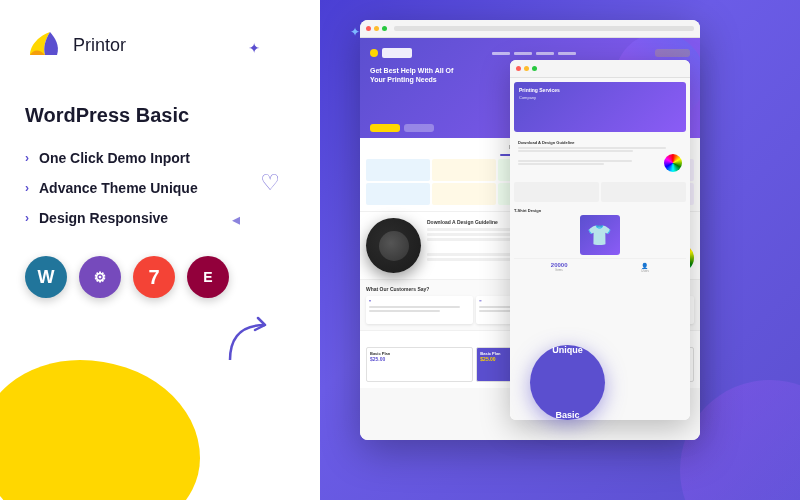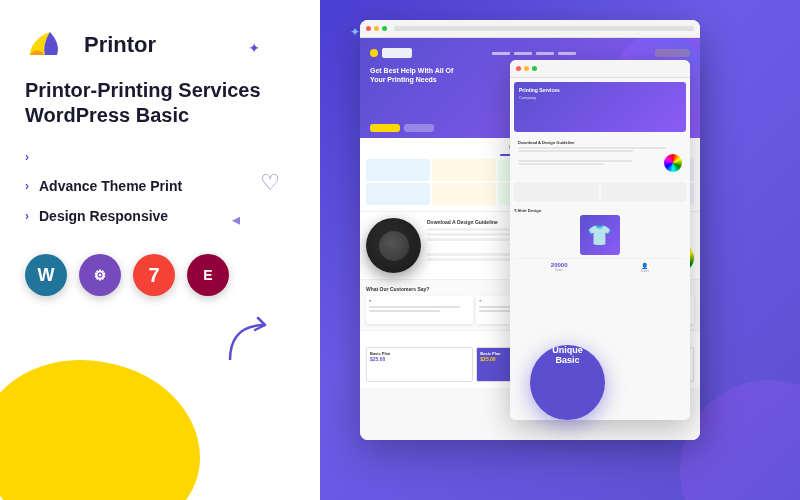--- a/index.html
+++ b/index.html
@@ -59,24 +59,23 @@
     }
 
     .logo-icon {
       width: 40px;
       height: 30px;
       margin-right: 8px;
       position: relative;
     }
 
     .logo-text {
-      font-size: 22px;
-      font-weight: 700;
+      font-size: 18px;
+      font-weight: 400;
       color: #1a1a2e;
-      margin-left: 11px;
     }
 
     
     .theme-title {
       font-size: 20px;
       font-weight: 800;
       color: #1a1a2e;
       line-height: 1.25;
       margin-bottom: 22px;
     }
@@ -455,21 +454,21 @@
       position: absolute;
       bottom: 80px;
       left: 210px;
       width: 75px;
       height: 75px;
       background: #5b4fcf;
       border-radius: 50%;
       display: flex;
       flex-direction: column;
       align-items: center;
-      justify-content: flex-start;
+      justify-content: space-between;
       color: #fff;
       font-size: 9px;
       font-weight: 700;
       text-align: center;
       z-index: 10;
       box-shadow: 0 5px 20px rgba(91,79,207,0.5);
     }
 
     .ss-back-hero {
       background: linear-gradient(135deg, #5b4fcf, #8b5cf6);
@@ -550,31 +549,32 @@
         <svg width="40" height="30" viewBox="0 0 40 30" fill="none" xmlns="http://www.w3.org/2000/svg">
           <path d="M5 25 C5 15, 15 5, 25 2 C20 10, 18 18, 20 25 Z" fill="#FFD700"></path>
           <path d="M20 25 C18 18, 20 10, 25 2 C30 8, 35 15, 32 25 Z" fill="#5b4fcf"></path>
           <path d="M5 25 C8 20, 14 18, 20 25 Z" fill="#f59e0b"></path>
         </svg>
       </div>
       <span class="logo-text">Printor</span>
     </div>
 
     <div class="theme-title">
-      <span>Printor-Printing Services</span><br>
+      <br>
       <span>WordPress Basic</span>
     </div>
 
     <ul class="features-list">
       <li>
         <span class="chevron-icon">›</span>
+        <span>One Click Demo Inport</span>
       </li>
       <li>
         <span class="chevron-icon">›</span>
-        <span>Advance Theme Print</span>
+        <span>Advance Theme Unique</span>
       </li>
       <li>
         <span class="chevron-icon">›</span>
         <span>Design Responsive</span>
       </li>
     </ul>
 
     <div class="tech-icons">
       <div class="tech-icon-circle wp-icon">W</div>
       <div class="tech-icon-circle redux-icon">⚙</div>

